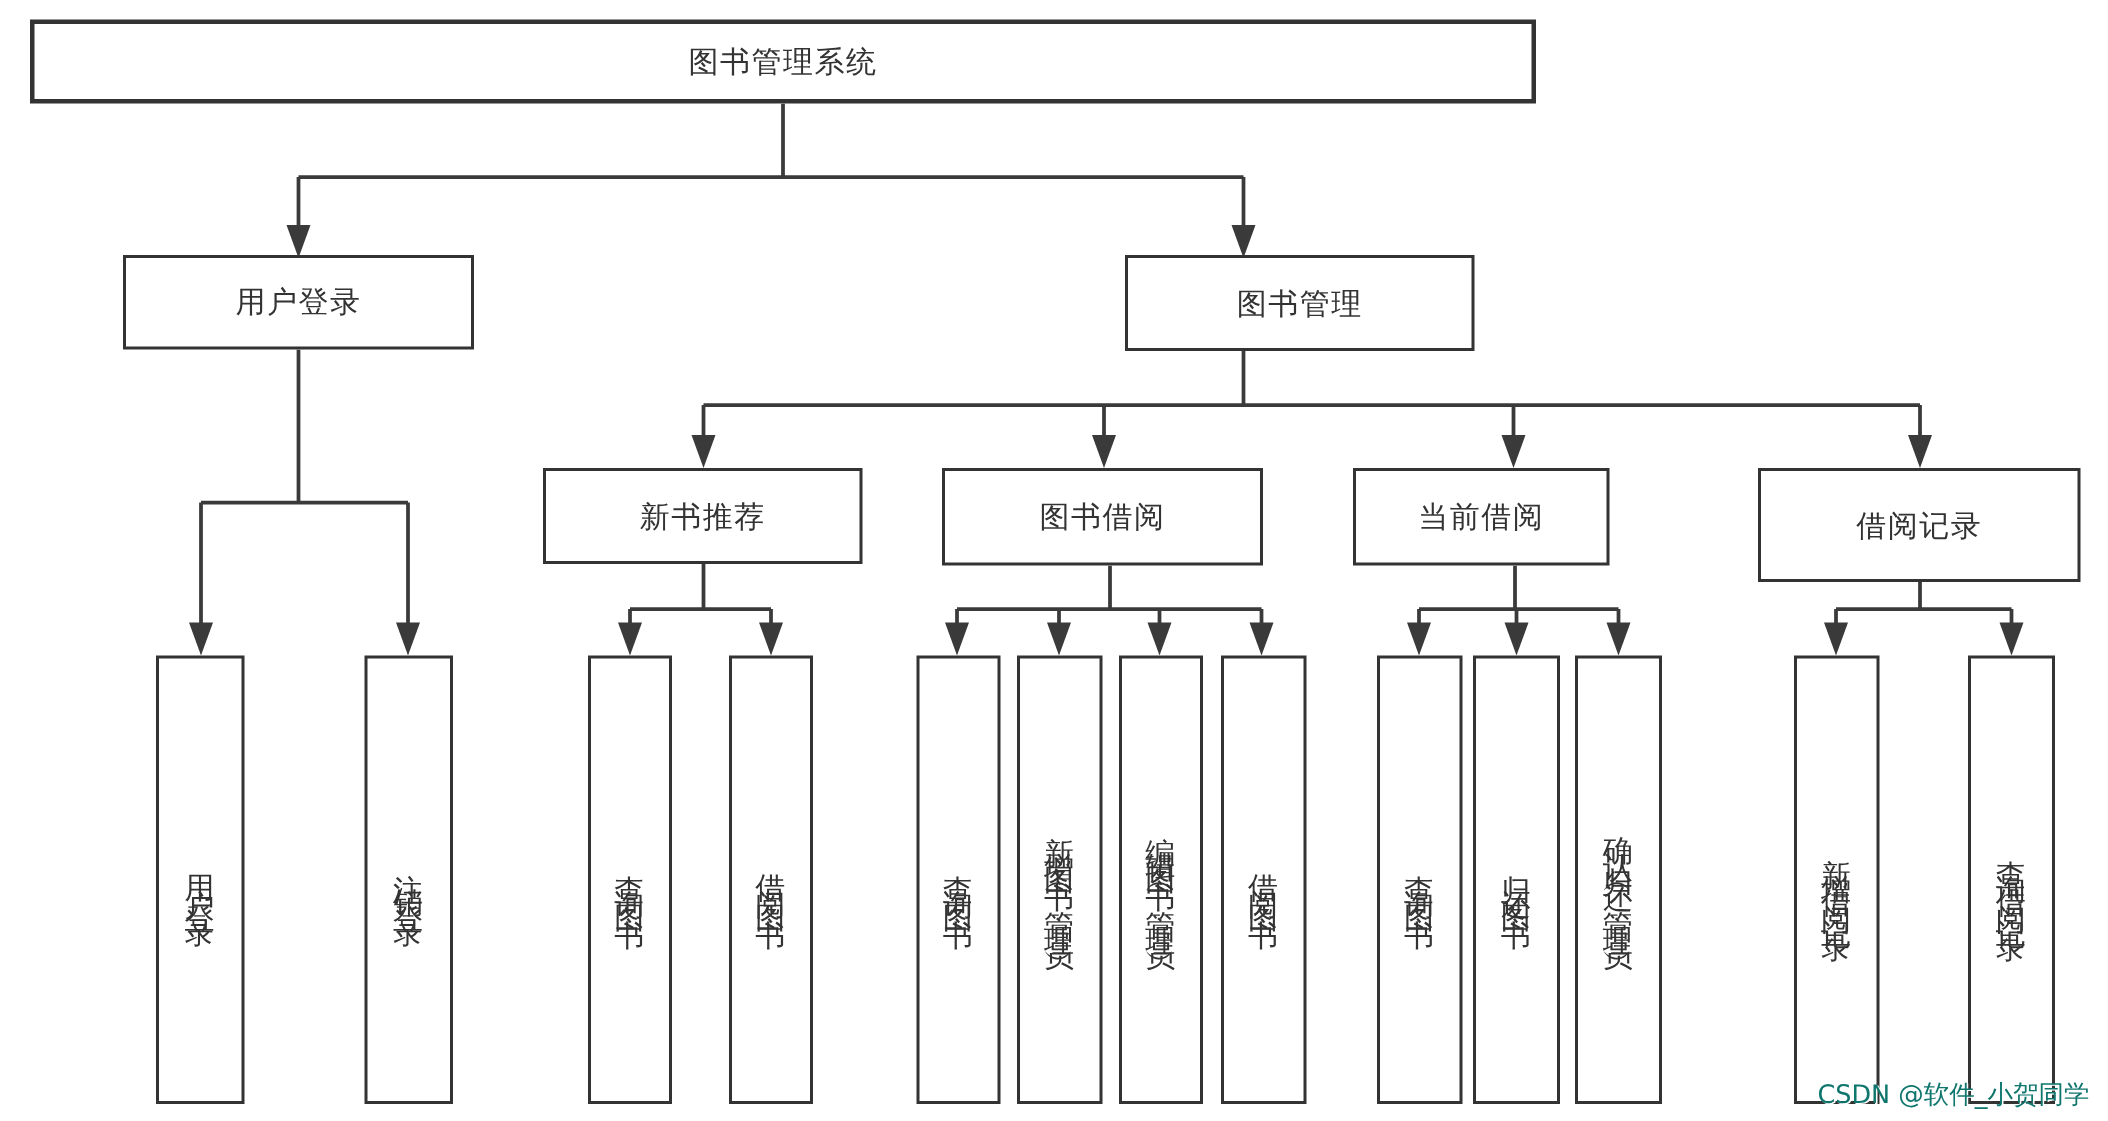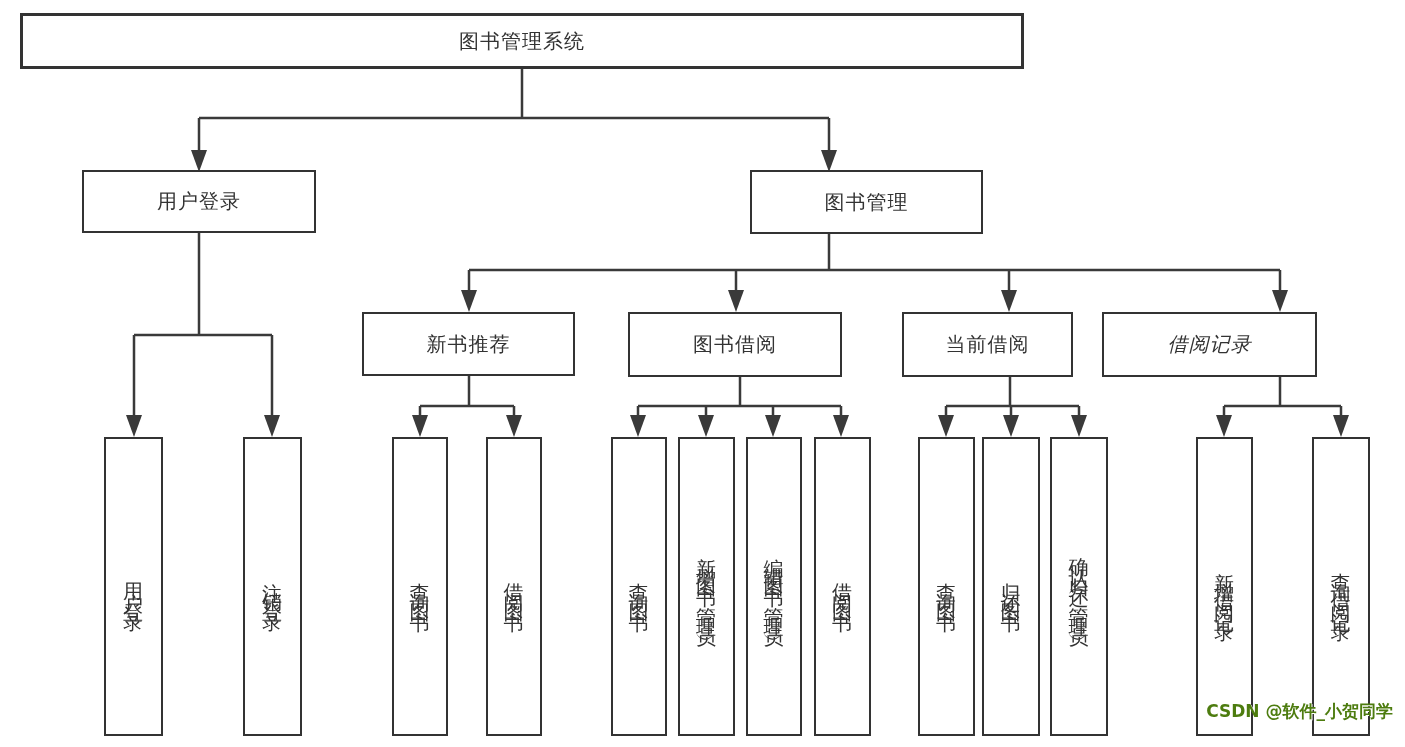--- a/index.html
+++ b/index.html
@@ -37,26 +37,25 @@
   .vbox span {
     writing-mode: vertical-rl;
     text-orientation: mixed;
     font-size: 20px;
     letter-spacing: 10px;
     line-height: 1;
   }
   .watermark {
     position: absolute;
     right: 12px;
-    bottom: 24px;
+    bottom: 6px;
     font-size: 17px;
-    color: #4d7c0f;
+    color: #0f766e;
     text-shadow: 1px 1px 0 #ffffff;
     white-space: nowrap;
-    font-weight: bold;
   }
 </style>
 </head>
 <body>
 
 <div class="canvas">
 
   <svg class="connectors" viewBox="0 0 1405 747" xmlns="http://www.w3.org/2000/svg">
     <g>
 
@@ -110,21 +109,21 @@
 
   <div class="box hbox" style="left:628px; top:312px; width:214px; height:65px;">
     <span>图书借阅</span>
   </div>
   <div class="box hbox" style="left:362px; top:312px; width:213px; height:64px;">
     <span>新书推荐</span>
   </div>
   <div class="box hbox" style="left:902px; top:312px; width:171px; height:65px;">
     <span>当前借阅</span>
   </div>
-  <div class="box hbox" style="left:1102px; top:312px; width:215px; height:65px;font-style:italic;">
+  <div class="box hbox" style="left:1172px; top:312px; width:215px; height:76px;">
     <span>借阅记录</span>
   </div>
 
   <div class="box vbox" style="left:104px; top:437px; width:59px; height:299px;">
     <span>用户登录</span>
   </div>
   <div class="box vbox" style="left:243px; top:437px; width:59px; height:299px;">
     <span>注销登录</span>
   </div>
 

